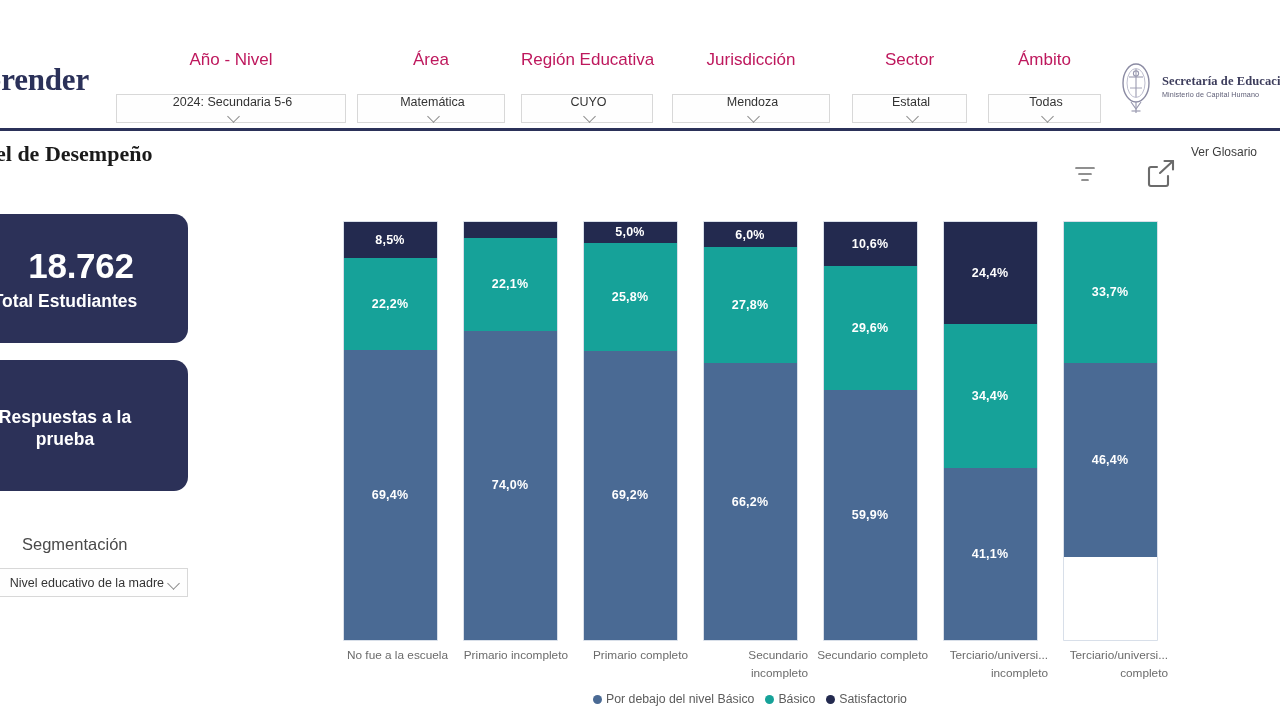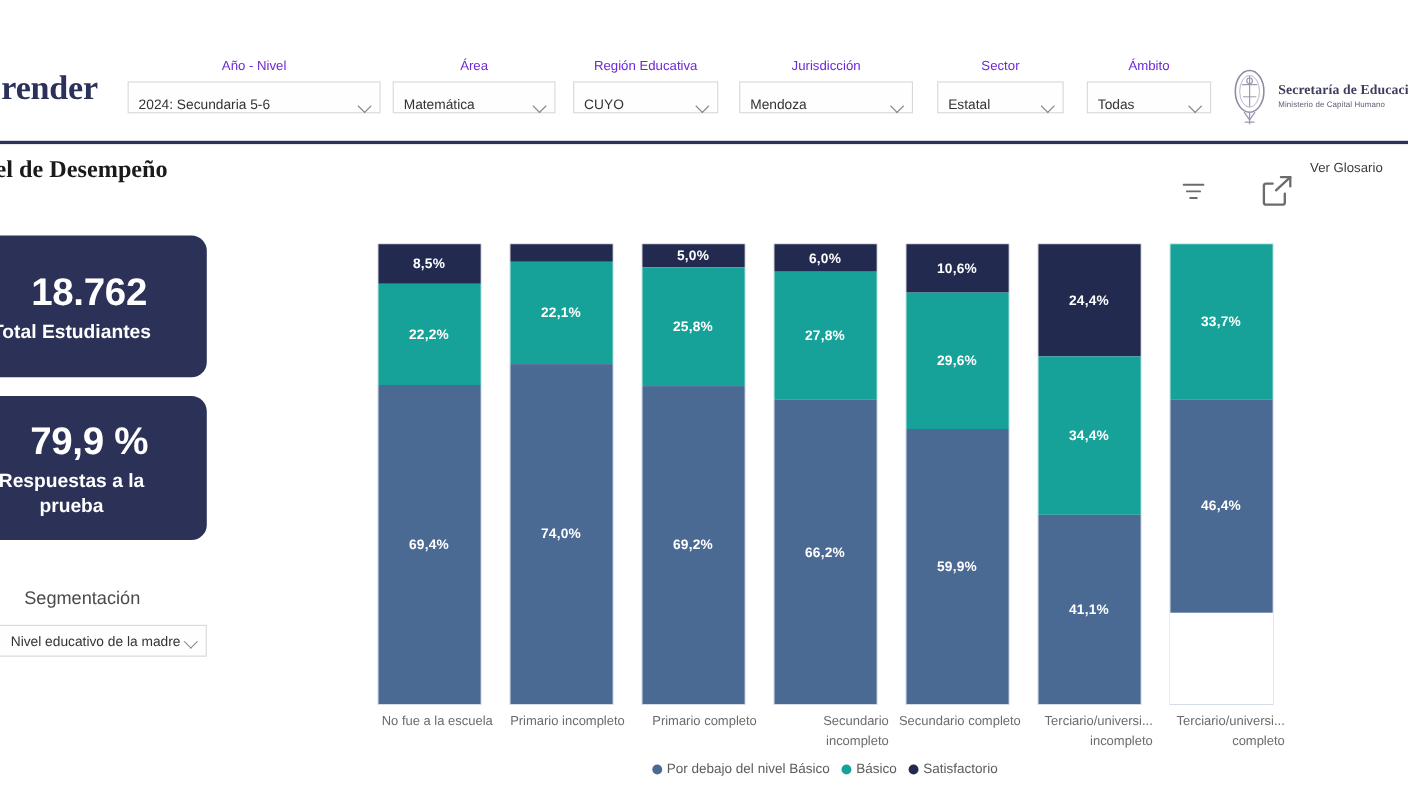--- a/index.html
+++ b/index.html
@@ -38,36 +38,37 @@
     color: #2b3159;
     letter-spacing: -0.2px;
     white-space: nowrap;
   }
 
   .filter-group {
     position: absolute;
     top: 50px;
   }
   .filter-label {
-    font-size: 12px;
-    color: #6d28d9;
+    font-size: 17px;
+    color: #be185d;
     text-align: center;
     display: block;
     white-space: nowrap;
     line-height: 20px;
   }
   .filter-select {
-    margin-top: 4px;
+    margin-top: 24px;
     height: 29px;
     background: #fefefe;
     border: 1px solid #d8d8d8;
     display: flex;
-    align-items: flex-end;
+    align-items: center;
     padding: 0 6px 0 9px;
     position: relative;
+    flex-direction: column;
   }
   .filter-select .val {
     font-size: 12.5px;
     color: #333333;
     white-space: nowrap;
     overflow: hidden;
     flex: 1;
   }
   .chev {
     width: 13px; height: 13px;
@@ -407,21 +408,20 @@
   </div>
 
   <div class="ver-glosario">Ver Glosario</div>
 
   <div class="kpi-card kpi-1">
     <div class="kpi-value">18.762</div>
     <div class="kpi-label">Total Estudiantes</div>
   </div>
 
   <div class="kpi-card kpi-2">
-    <div class="kpi-value">79,9 %</div>
     <div class="kpi-label" style="white-space: pre-line;">Respuestas a la
 prueba</div>
   </div>
 
   <div class="seg-label">Segmentación</div>
   <div class="seg-select">
     <span class="val">Nivel educativo de la madre</span>
     <span class="chev"></span>
   </div>
 

